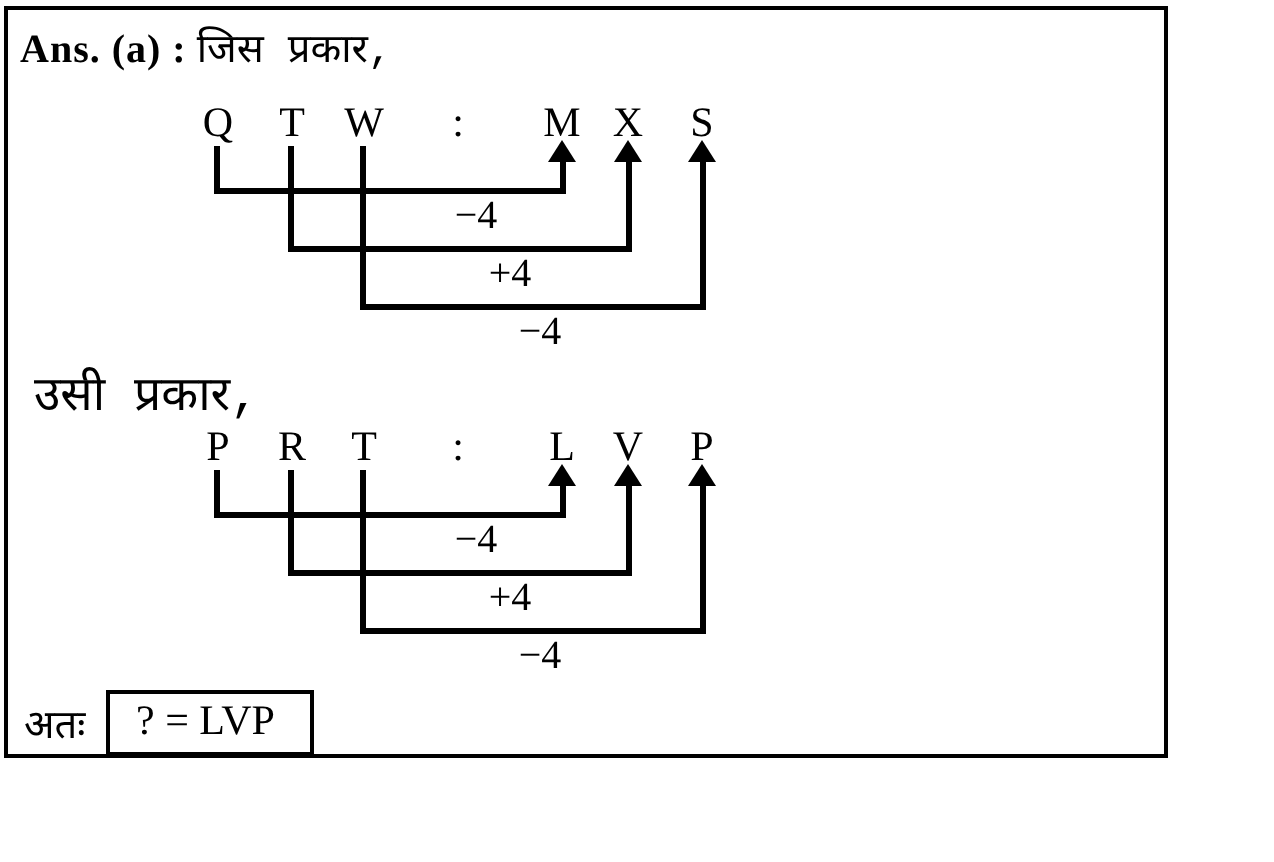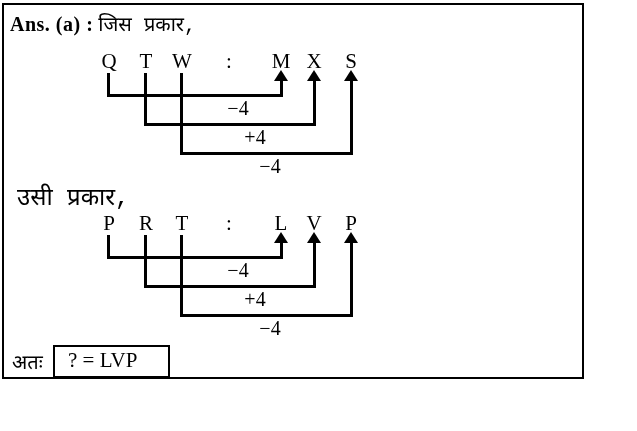--- a/index.html
+++ b/index.html
@@ -54,21 +54,21 @@
     font-size: 20px; line-height: 24px;
   }
   .conclusion-line {
     position: absolute;
     left: 8px; top: 340px;
     display: flex; align-items: center;
   }
   .conclusion-label { font-size: 20px; margin-right: 10px; }
   .result-box {
     border: 2px solid #000;
-    padding: 1px 25px 3px 8px;
+    padding: 1px 12px 3px 8px;
     font-size: 21px;
     min-width: 80px; text-align: center;
   }
 </style>
 </head>
 <body>
 
 <div class="page">
   <div class="answer-box">
 

